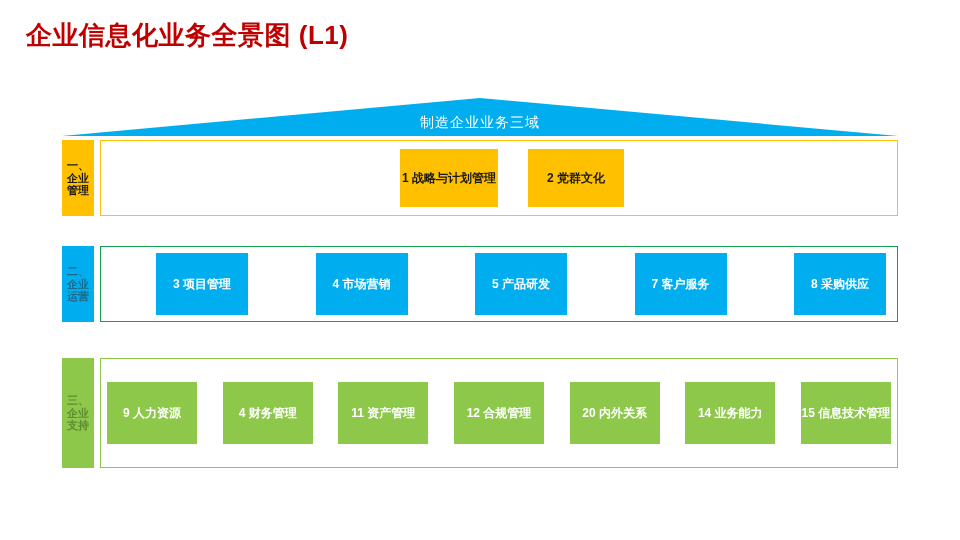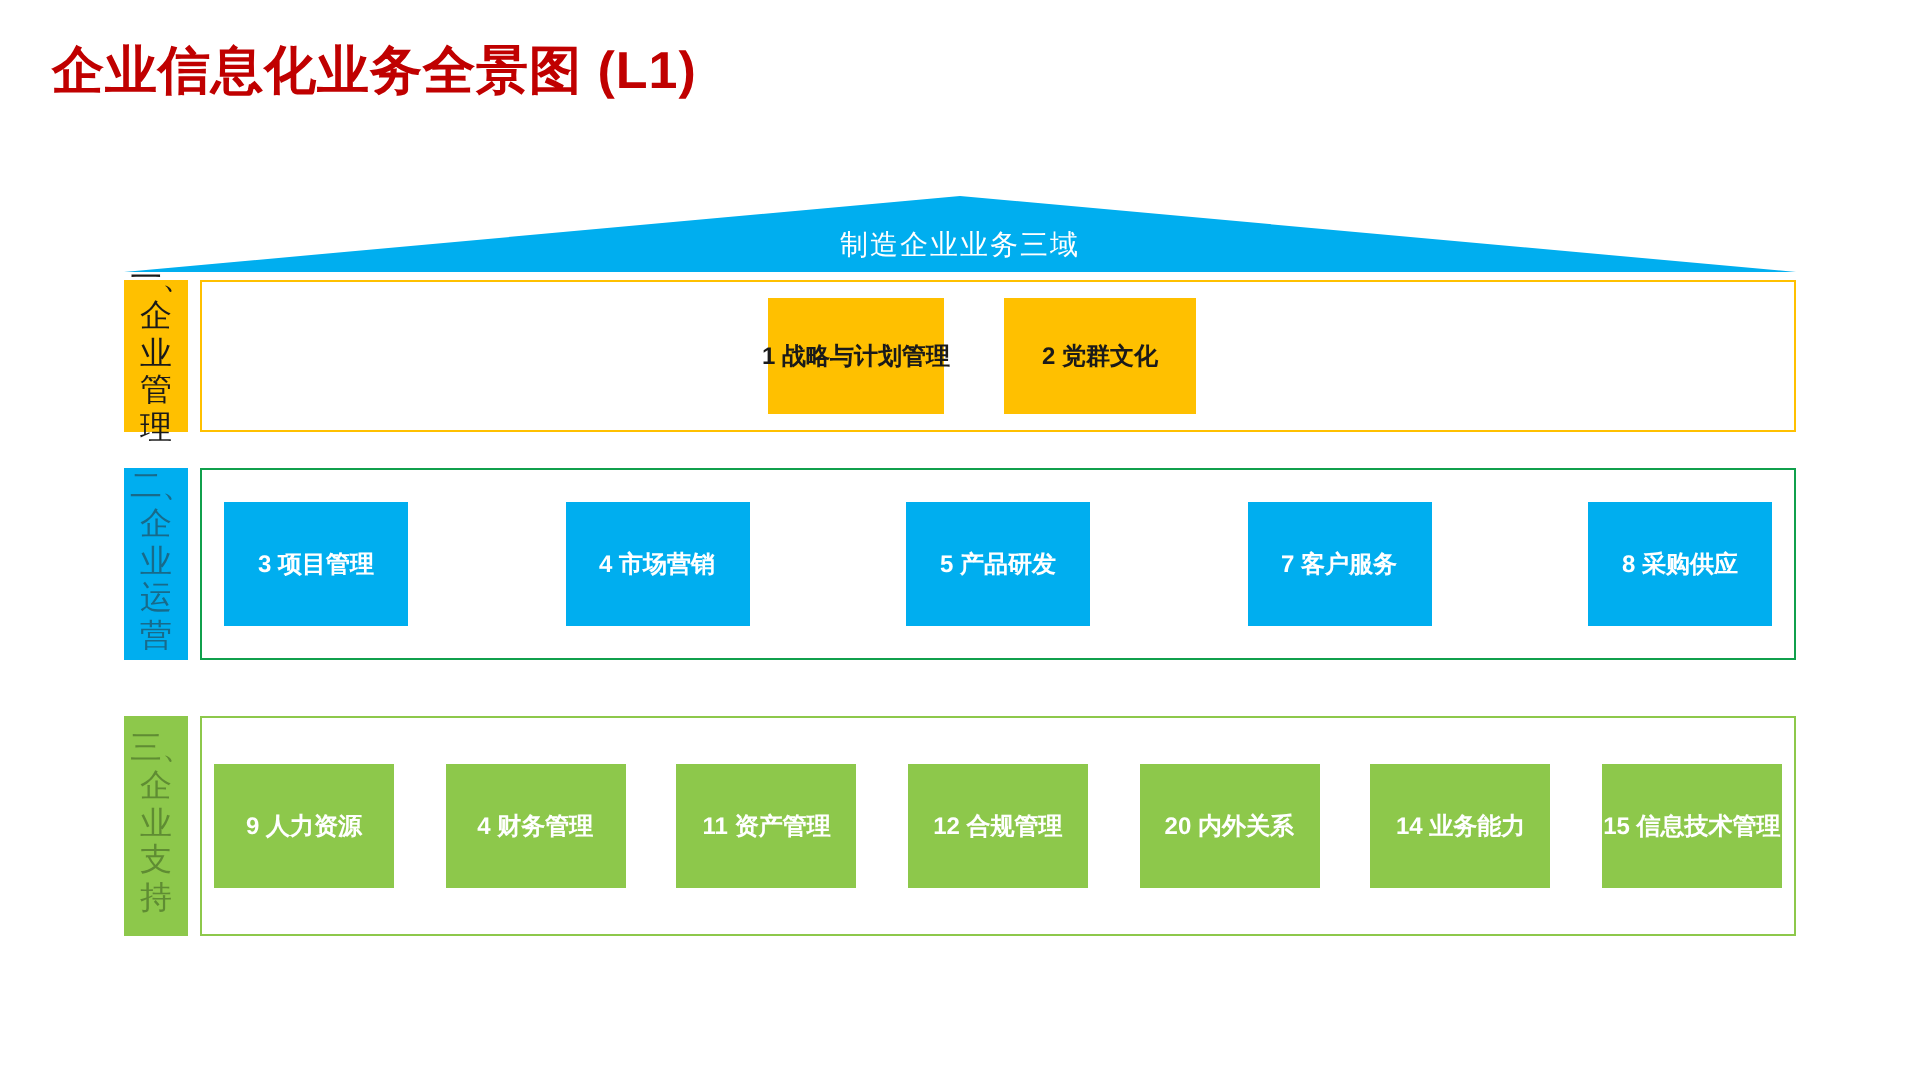--- a/index.html
+++ b/index.html
@@ -82,22 +82,22 @@
     left: 0;
     top: 0;
     width: 32px;
     bottom: 0;
     display: flex;
     align-items: center;
     justify-content: center;
     box-sizing: border-box;
   }
   .row-tab-label {
-    font-size: 16px;
-    font-weight: normal;
+    font-size: 11px;
+    font-weight: bold;
     line-height: 1.18;
     text-align: center;
     width: 26px;
     word-break: break-all;
   }
   .row-boxes {
     position: absolute;
     left: 38px;
     right: 0;
     top: 0;
@@ -132,39 +132,40 @@
   #row-manage .row-tab-label { color: #1a1a1a; }
   #row-manage .row-boxes {
     padding-left: 284px;
     gap: 30px;
   }
   #row-manage .cap-box {
     background: #FFC000;
     color: #1a1a1a;
     height: 58px;
   }
-  #row-manage .cap-box.w-wide { width: 88px; }
+  #row-manage .cap-box.w-wide { width: 98px; margin-left: 16px; }
   #row-manage .cap-box.w-narrow { width: 96px; }
 
   
   #row-operate {
-    top: 234px;
-    height: 96px;
+    top: 246px;
+    height: 76px;
   }
   #row-operate .row-frame {
     border: 1.6px solid #10A04C;
   }
   #row-operate .row-tab {
     background: #00AEEF;
   }
   #row-operate .row-tab-label { color: #186a8a; }
   #row-operate .row-boxes {
     padding-left: 12px;
     padding-right: 12px;
     justify-content: space-between;
+    margin-left: 44px;
   }
   #row-operate .cap-box {
     background: #00AEEF;
     color: #ffffff;
     width: 92px;
   }
 
   
   #row-support {
     top: 358px;

